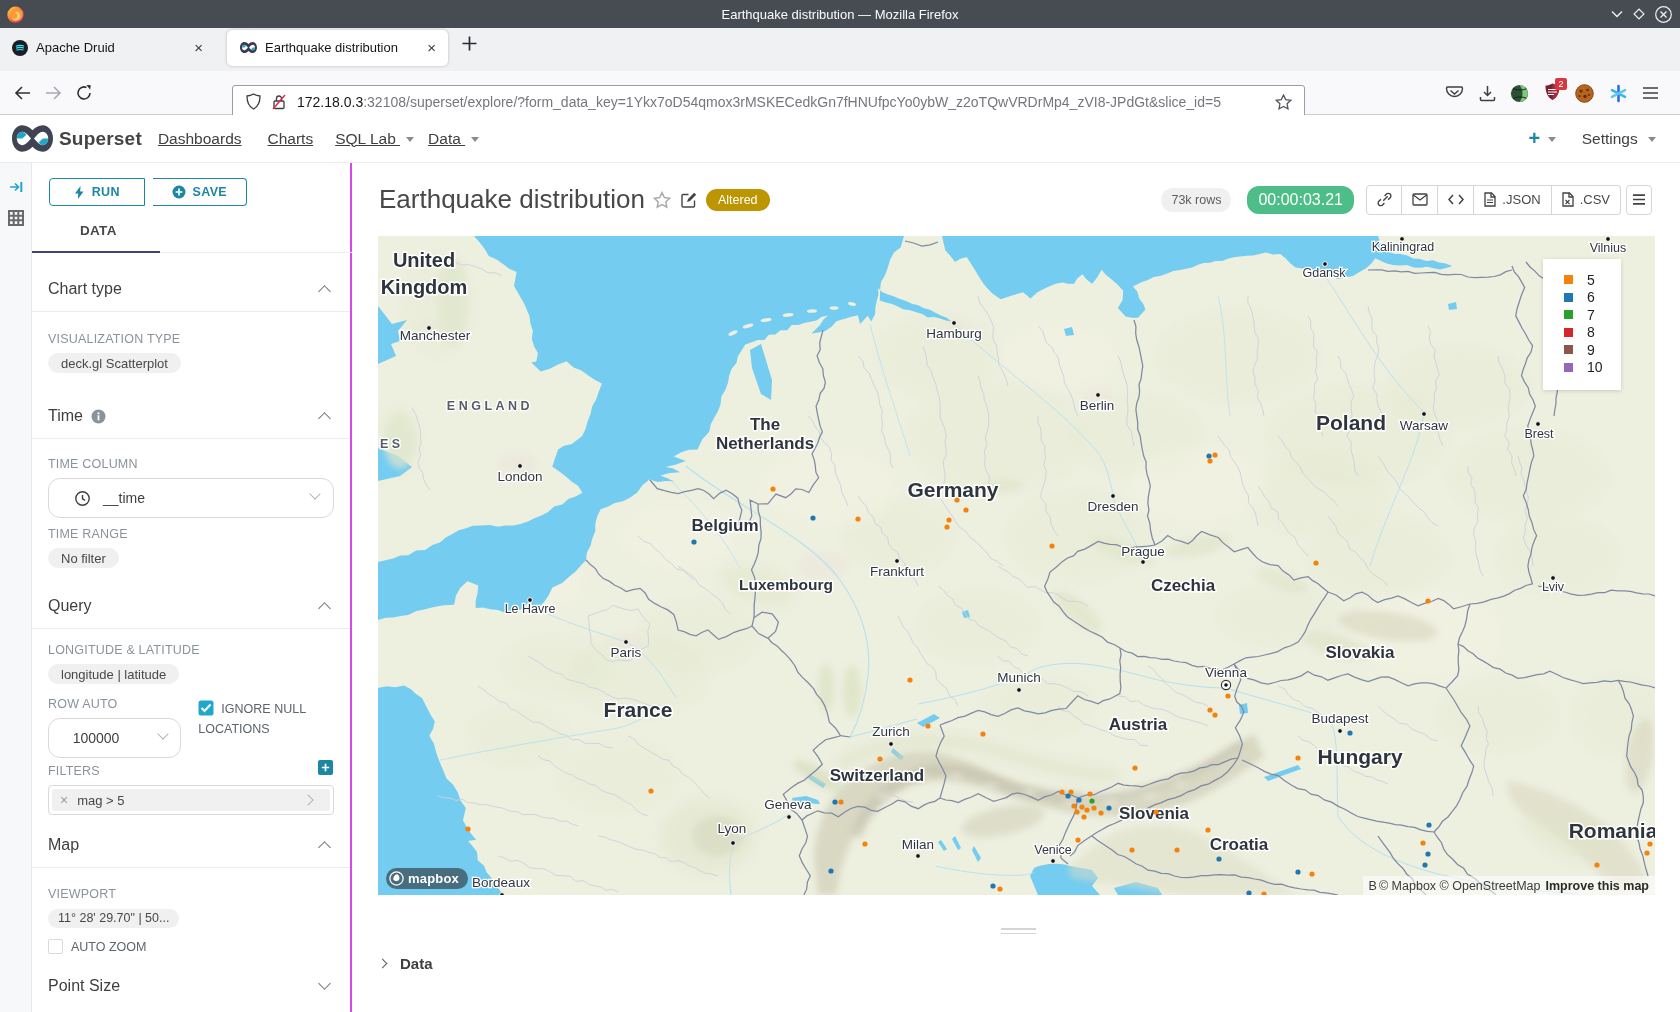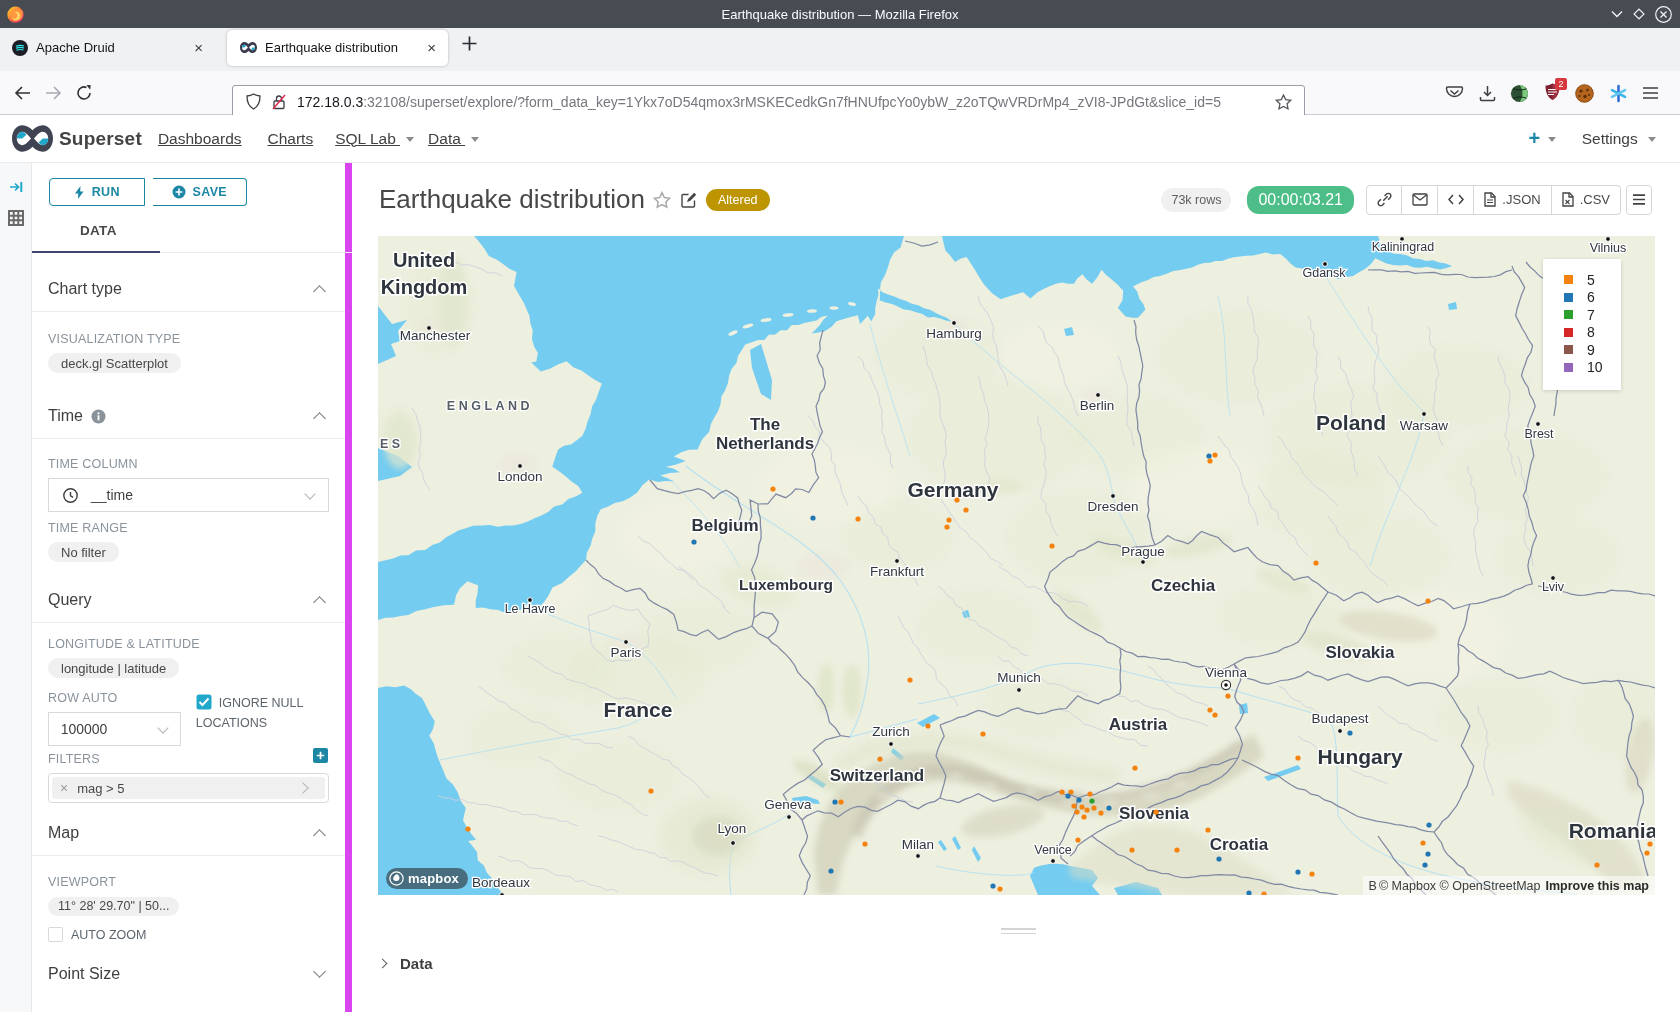--- a/index.html
+++ b/index.html
@@ -26,37 +26,37 @@
 .ssnav { height:48px; background:#fff; border-bottom:1px solid #ececec; display:flex; align-items:center; position:relative; }
 .ssnav .brand { display:flex; align-items:center; margin-left:12px; }
 .ssnav .brandtext { font-size:19px; font-weight:bold; color:#444; letter-spacing:.2px; margin-left:6px; }
 .ssnav .menu { display:flex; font-size:15.5px; color:#404040;text-decoration:underline; }
 .ssnav .menu span.mi { margin-left:26px; }
 .caret { display:inline-block; width:0; height:0; border-left:4px solid transparent; border-right:4px solid transparent; border-top:5px solid #8b8b8b; margin-left:6px; vertical-align:middle; }
 .ssnav .right { position:absolute; right:24px; display:flex; align-items:center; gap:26px; }
 
 .content { display:flex; height:849px; }
 .rail { width:32px; background:#f7f8f9; border-right:1px solid #e8e8e8; padding-top:17px; }
-.sidebar { width:320px; border-right:7px solid #d946ef; padding:15px 16px 0 16px; position:relative; background:#fff; }
+.sidebar { width:320px; border-right:2px solid #d946ef; padding:15px 16px 0 16px; position:relative; background:#fff; }
 .main { flex:1; position:relative; background:#fff; }
 
 .btngroup { display:flex; width:198px; height:28px; margin-left:1px; }
 .btngroup .b { flex:1; border:1px solid #1b87a5; color:#1b87a5; font-size:12.5px; font-weight:bold; display:flex; align-items:center; justify-content:center; letter-spacing:.3px; }
 .btngroup .b.first { border-radius:4px 0 0 4px; }
 .btngroup .b.last { border-radius:0 4px 4px 0; border-left:none;margin-left:8px; }
 .sstabs { margin-top:15px; position:relative; height:34px; }
 .sstabs .t { font-size:13.5px; font-weight:bold; color:#484848; letter-spacing:.3px; margin-left:32px; }
 .sstabs .underline { position:absolute; left:-16px; top:30px; width:128px; height:2px; background:#3f4370; }
 .sstabs .greyline { position:absolute; left:-16px; top:31px; width:320px; height:1px; background:#ececec; }
 .sechead { display:flex; align-items:center; font-size:16px; color:#3f3f3f; height:44px; position:relative; }
 .sechead .chev { position:absolute; right:5px; }
 .secline { height:1px; background:#ececec; margin:0 -16px 0 -16px; }
 .flabel { font-size:12.5px; color:#8a939c; letter-spacing:.2px; margin-bottom:7px; }
 .chip { display:inline-block; background:#f0f0f0; color:#484848; border-radius:11px; padding:2.5px 13px; font-size:13px; white-space:nowrap; }
-.selbox { height:34px; border:1px solid #d9d9d9; border-radius:0; display:flex; align-items:center; font-size:14px; color:#3f3f3f; position:relative; background:#fff; }
+.selbox { height:40px; border:1px solid #d9d9d9; border-radius:12px; display:flex; align-items:center; font-size:14px; color:#3f3f3f; position:relative; background:#fff;padding-left:12px; }
 .dchev { width:8px; height:8px; border-right:1.6px solid #b3b3b3; border-bottom:1.6px solid #b3b3b3; transform:rotate(45deg); }
 .upchev { width:9px; height:9px; border-right:1.6px solid #737373; border-bottom:1.6px solid #737373; transform:rotate(-135deg); margin-top:4px; }
 .downchev { width:9px; height:9px; border-right:1.6px solid #737373; border-bottom:1.6px solid #737373; transform:rotate(45deg); margin-bottom:4px; }
 
 .chead { height:73px; display:flex; align-items:center; padding-left:27px; position:relative; }
 .ctitle { font-size:26px; color:#484848; }
 .badge { background:#bc9501; color:#fff; font-size:12.5px; border-radius:11px; padding:4px 12px 4px 12px; margin-left:9px; }
 .rowpill { background:#f0f0f0; color:#5e5e5e; font-size:12.5px; border-radius:12px; padding:5px 10px; }
 .timerpill { background:#4dbe87; color:#fff; font-size:16px; border-radius:12px; padding:5px 11px; margin-left:16px; }
 .hbtns { display:flex; position:absolute; right:59px; }

